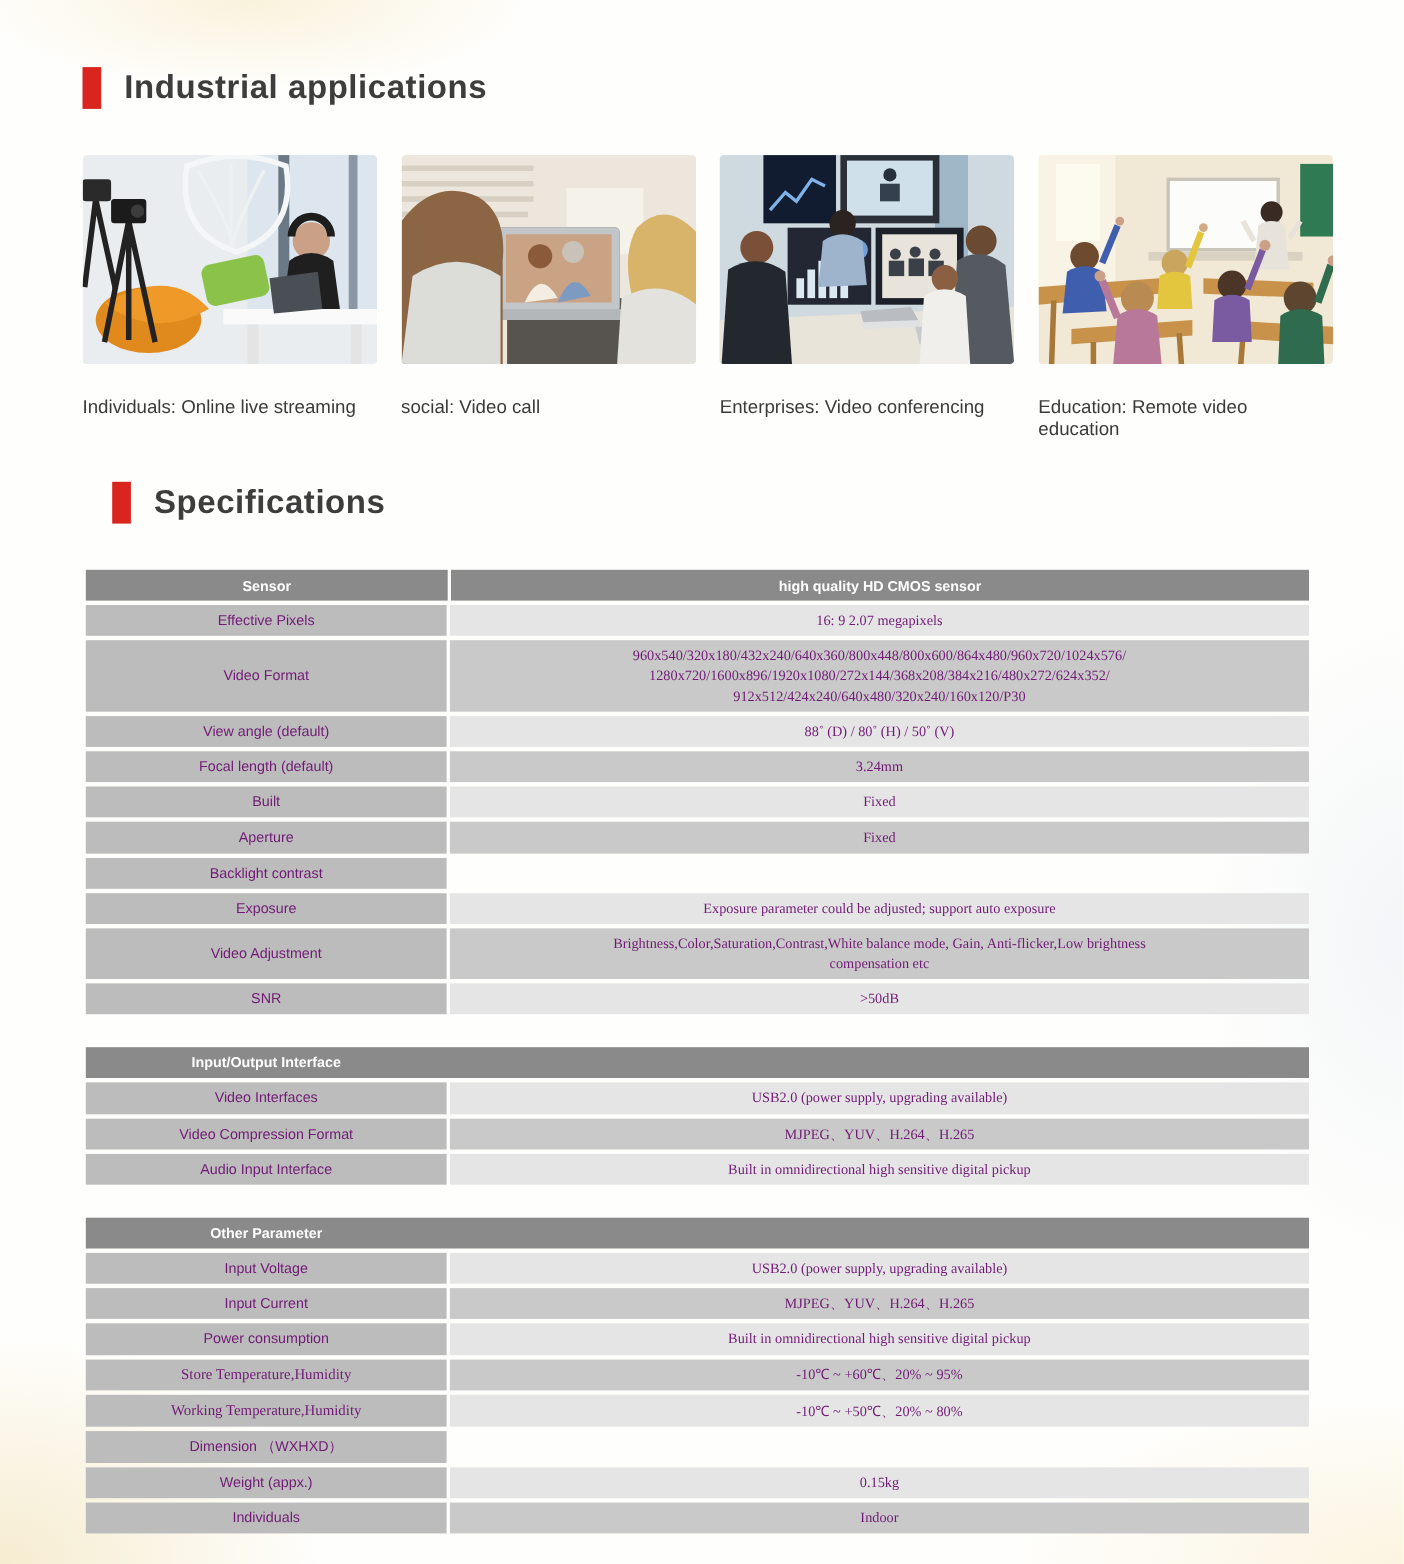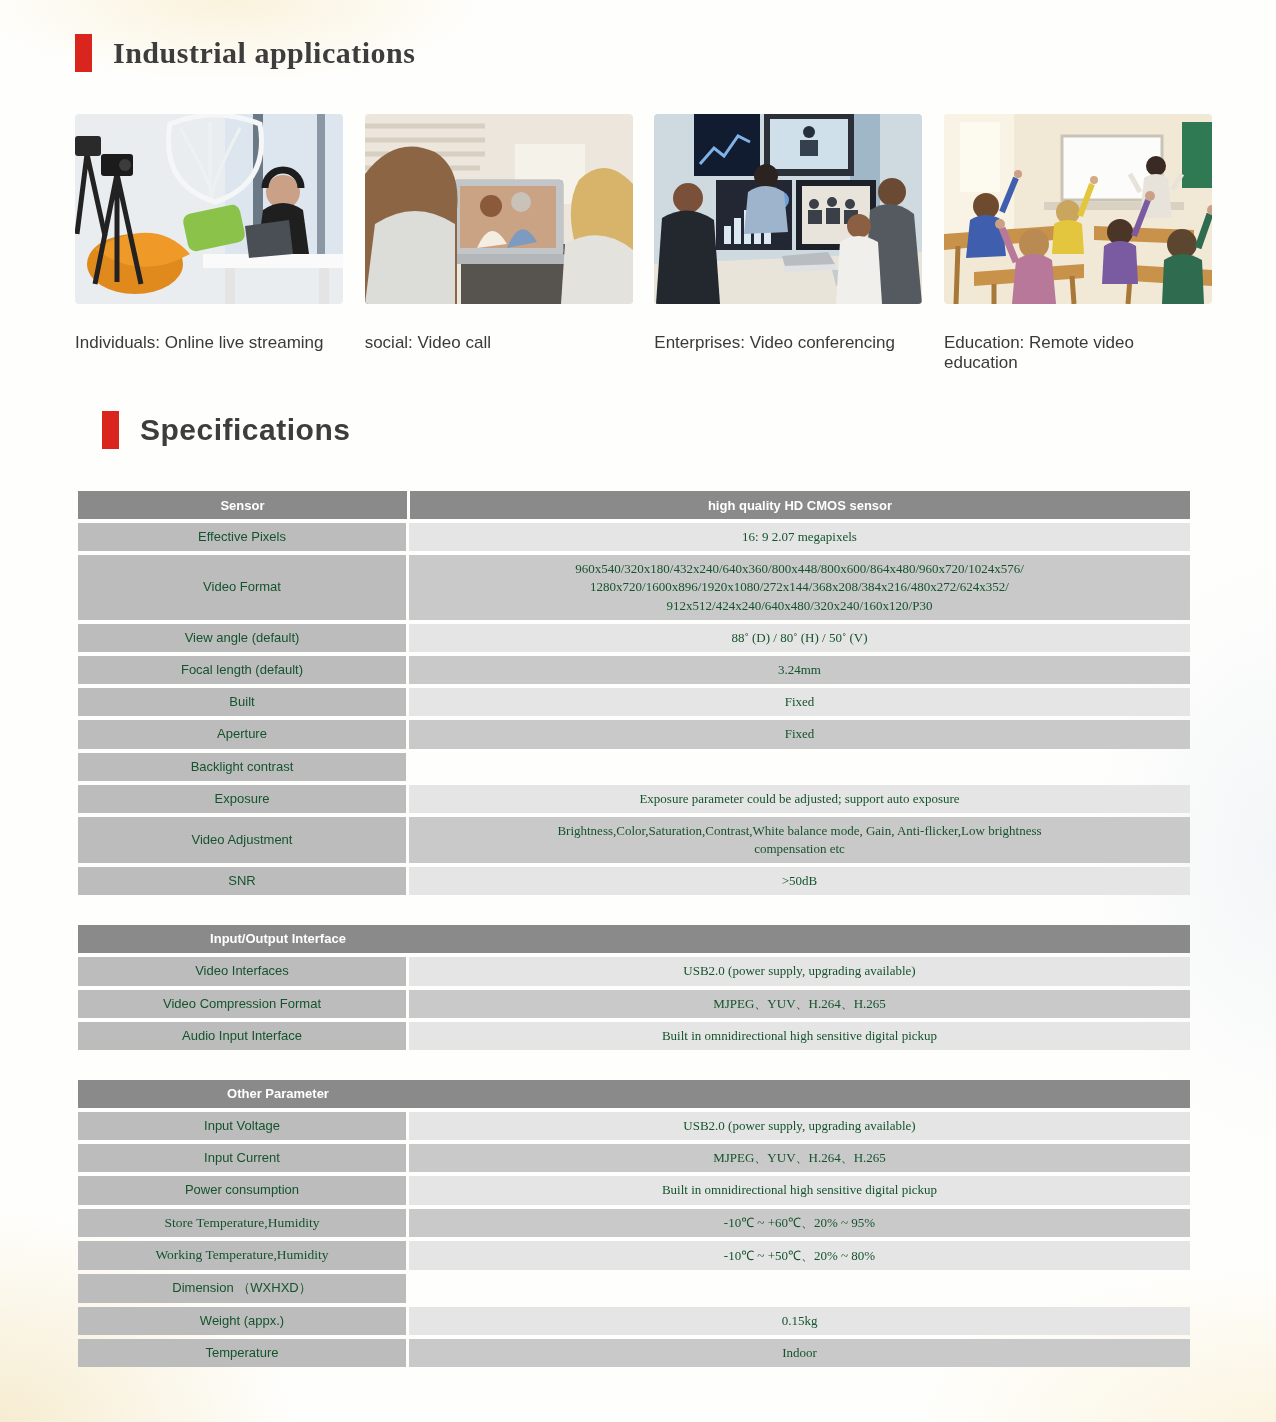--- a/index.html
+++ b/index.html
@@ -8,45 +8,45 @@
     font-family:"Liberation Sans",sans-serif;
     background:
       radial-gradient(ellipse 420px 300px at 0% 100%, #f6ecd0 0%, rgba(246,236,208,0) 70%),
       radial-gradient(ellipse 520px 220px at 100% 100%, #fbf4e0 0%, rgba(251,244,224,0) 70%),
       radial-gradient(ellipse 340px 110px at 18% 0%, #faf2dc 0%, rgba(250,242,220,0) 75%),
       radial-gradient(ellipse 260px 420px at 100% 60%, #f3f6f8 0%, rgba(243,246,248,0) 70%),
       #fefefc;
     overflow:hidden;
   }
   .section-heading{display:flex;align-items:center;gap:21px;margin:0 0 0 75px;}
-  .heading1{padding-top:34px;font-family:Liberation Serif, serif;}
+  .heading1{padding-top:61px;}
   .heading2{margin-top:38px;padding-left:27px;}
   .accent-bar{width:17px;height:38px;background:#d9251d;flex:0 0 auto;}
   .section-title{font-size:30px;font-weight:bold;color:#3d3d3d;letter-spacing:.5px;}
 
   .apps{display:flex;justify-content:space-between;margin:42px 80px 0 75px;}
   .app-col{width:252px;}
   .photo{width:268px;height:190px;border-radius:4px;overflow:hidden;display:block;}
   .photo svg{display:block;}
   .app-caption{margin-top:29px;font-size:17px;color:#3a3a3a;}
 
   .spec-area{margin:42px 86px 0 78px;width:1112px;}
   .spec-table{margin-bottom:30px;}
   .spec-header{display:flex;gap:3px;margin-bottom:4px;}
   .hcell{background:#8a8a8a;color:#ffffff;font-weight:bold;font-size:13px;
          display:flex;align-items:center;justify-content:center;height:28px;}
   .hcell.left{width:329px;flex:0 0 auto;}
   .hcell.right{flex:1;}
   .spec-header-full{background:#8a8a8a;height:28px;margin-bottom:4px;display:flex;}
   .spec-header-full .hlabel{width:328px;text-align:center;line-height:28px;
-         color:#ffffff;font-weight:bold;font-size:13px;padding-left:36px;}
+         color:#ffffff;font-weight:bold;font-size:13px;}
 
   .spec-row{display:flex;gap:3px;margin-bottom:4px;}
   .cell{display:flex;align-items:center;justify-content:center;text-align:center;
-        font-size:13px;color:#14532d;padding:5px 12px;box-sizing:border-box;
+        font-size:13px;color:#701a75;padding:5px 12px;box-sizing:border-box;
         min-height:28px;line-height:1.4;}
   .cell.label{width:328px;flex:0 0 auto;background:#bcbcbc;}
   .cell.value{flex:1;white-space:pre-line;font-family:Liberation Serif, serif;}
   .value.light{background:#e5e5e5;}
   .value.dark{background:#c9c9c9;}
   .serif{font-family:"Liberation Serif",serif;font-size:13.5px;}
 </style>
 </head>
 <body>
 
@@ -321,19 +321,19 @@
           <div class="cell value light">-10℃ ~ +50℃、20% ~ 80%</div>
         </div>
         <div class="spec-row">
           <div class="cell label">Dimension （WXHXD）</div>
         </div>
         <div class="spec-row">
           <div class="cell label">Weight (appx.)</div>
           <div class="cell value light">0.15kg</div>
         </div>
         <div class="spec-row">
-          <div class="cell label">Temperature</div>
+          <div class="cell label">Individuals</div>
           <div class="cell value dark">Indoor</div>
         </div>
       </div>
   </div>
 
 </div>
 
 </body></html>

